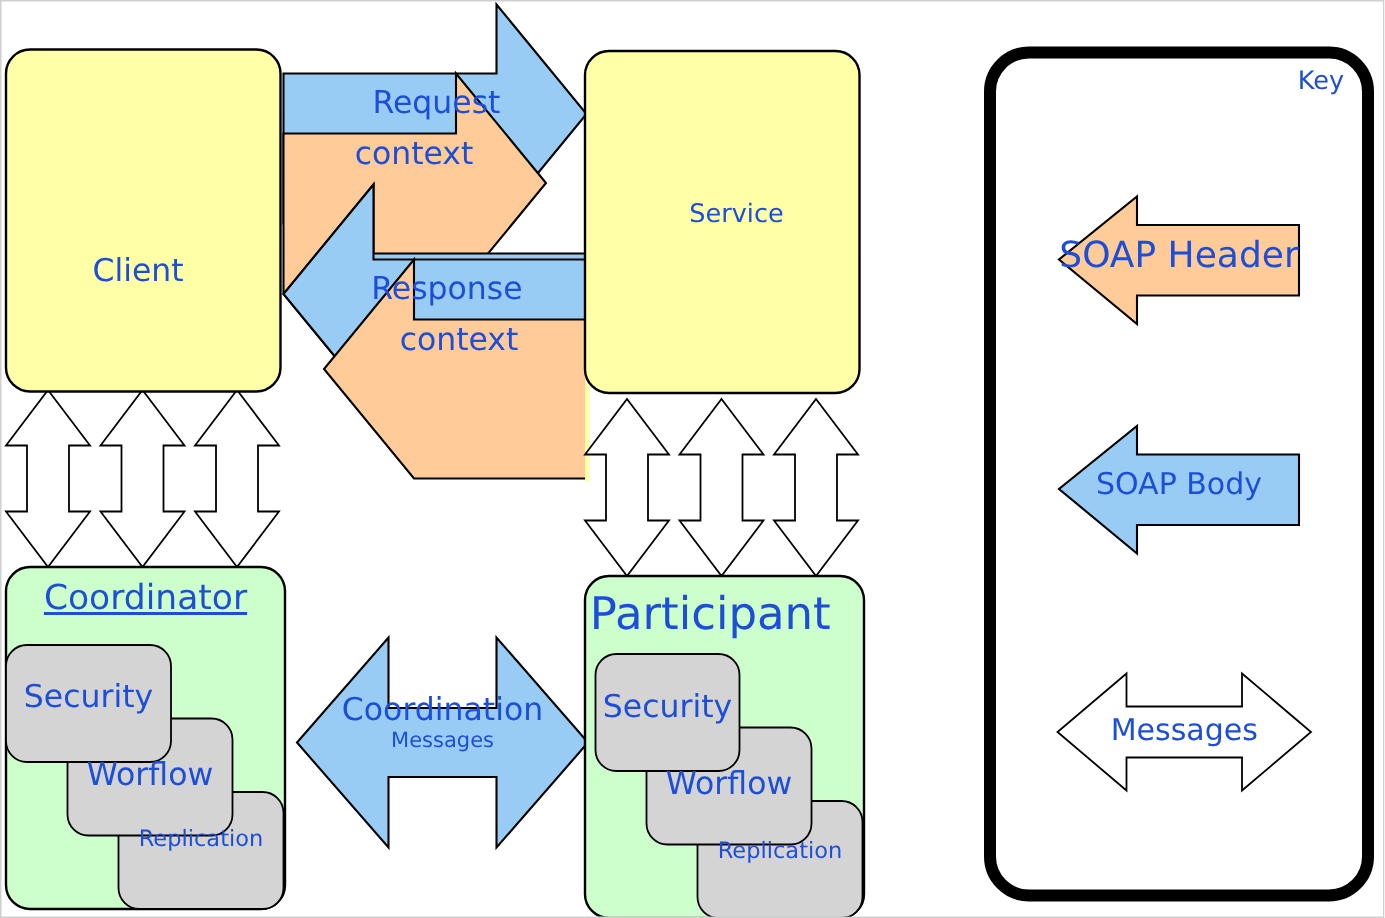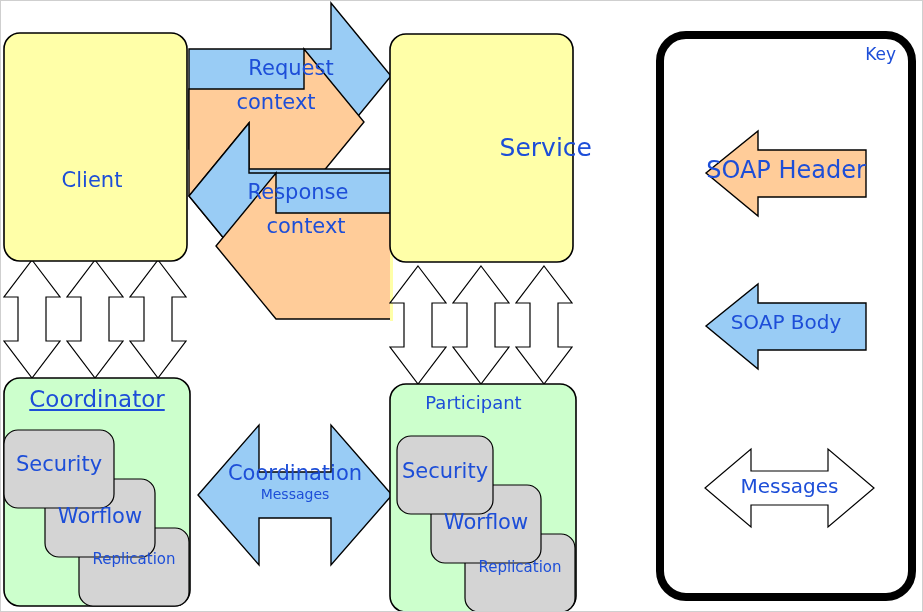--- a/index.html
+++ b/index.html
@@ -76,33 +76,33 @@
     <polygon points="865,149 757,149 757,130 705,172 757,215 757,196 865,196" fill="#FFCC99" stroke="#000" stroke-width="1.4"></polygon>
 
     <polygon points="865,302 757,302 757,283 705,325 757,368 757,349 865,349" fill="#99CCF5" stroke="#000" stroke-width="1.4"></polygon>
 
     <polygon points="750,448 750,470 827,470 827,448 873,487 827,526 827,504 750,504 750,526 704,487" fill="#FFFFFF" stroke="#000" stroke-width="1.2"></polygon>
 
   </svg>
 
   <div class="lbl" style="left:3px;top:128px;width:176px;font-size:21px;margin-top:40px;">Client</div>
 
-  <div class="lbl" style="left:389px;top:133px;width:202px;font-size:25px;text-align:right;">Service</div>
+  <div class="lbl" style="left:389px;top:133px;width:202px;font-size:17px;">Service</div>
 
   <div class="lbl" style="left:205px;top:56px;width:170px;font-size:21px;">Request</div>
 
   <div class="lbl" style="left:190px;top:90px;width:170px;font-size:21px;">context</div>
 
   <div class="lbl" style="left:212px;top:180px;width:170px;font-size:21px;">Response</div>
 
   <div class="lbl" style="left:220px;top:214px;width:170px;font-size:21px;">context</div>
 
   <div class="lbl" style="left:3px;top:386px;width:186px;font-size:23px;text-decoration:underline;">Coordinator</div>
 
-  <div class="lbl" style="left:389px;top:392px;width:167px;font-size:18px;">Participant</div>
+  <div class="lbl" style="left:389px;top:392px;width:167px;font-size:30px;">Participant</div>
 
   <div class="lbl" style="left:3px;top:452px;width:110px;font-size:21px;">Security</div>
   <div class="lbl" style="left:44px;top:504px;width:110px;font-size:21px;">Worflow</div>
   <div class="lbl" style="left:78px;top:550px;width:110px;font-size:15px;">Replication</div>
 
   <div class="lbl" style="left:396px;top:459px;width:96px;font-size:21px;">Security</div>
   <div class="lbl" style="left:430px;top:510px;width:110px;font-size:21px;">Worflow</div>
   <div class="lbl" style="left:464px;top:558px;width:110px;font-size:15px;">Replication</div>
 
   <div class="lbl" style="left:197px;top:461px;width:194px;font-size:21px;">Coordination</div>

